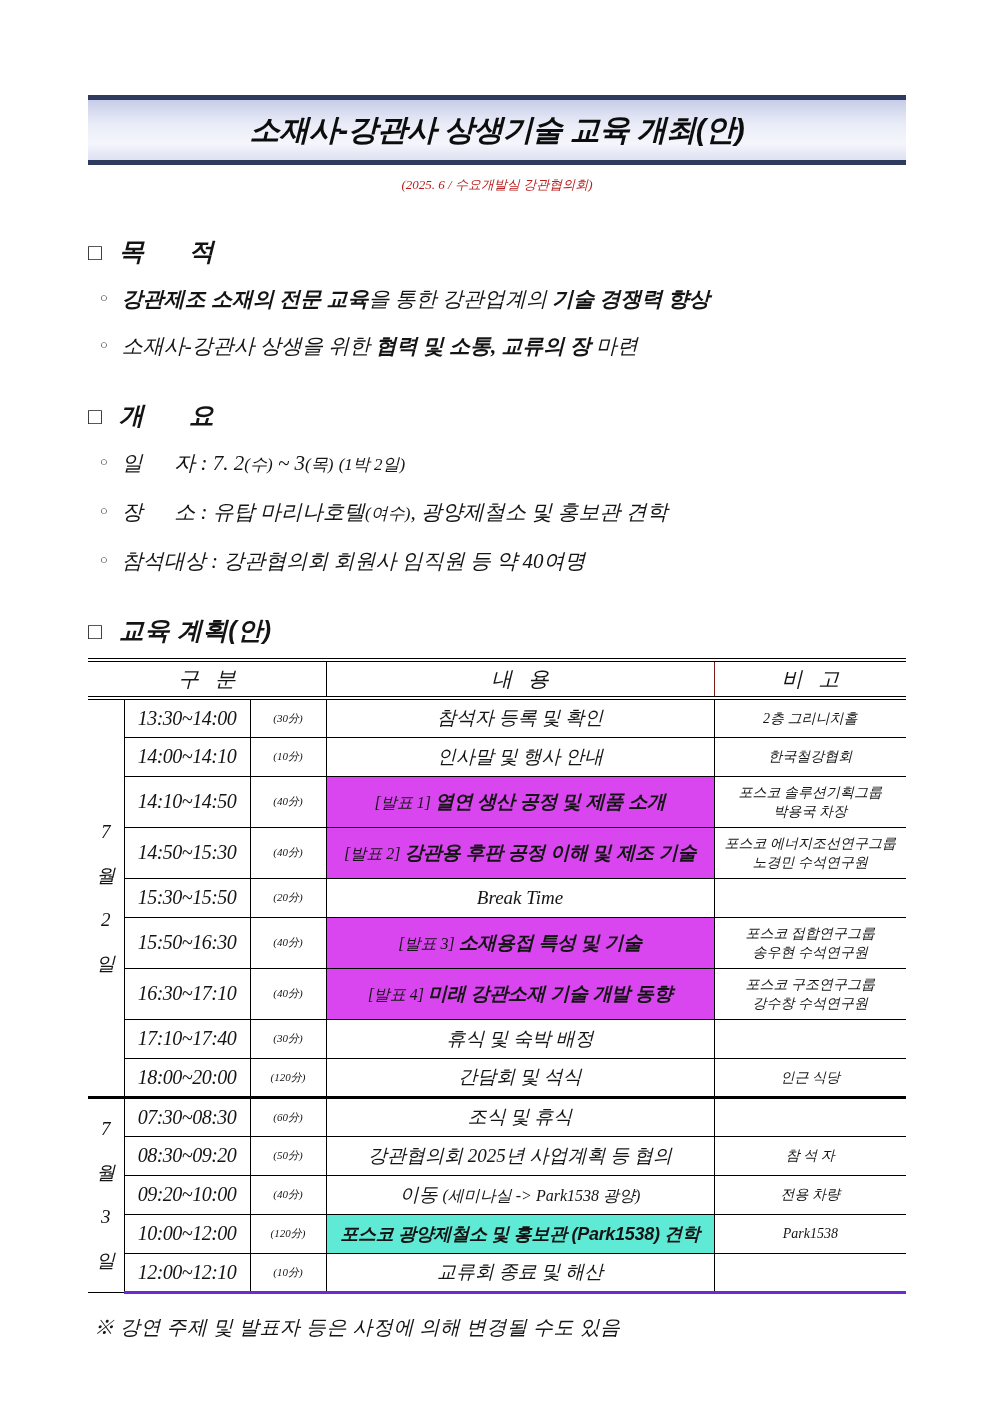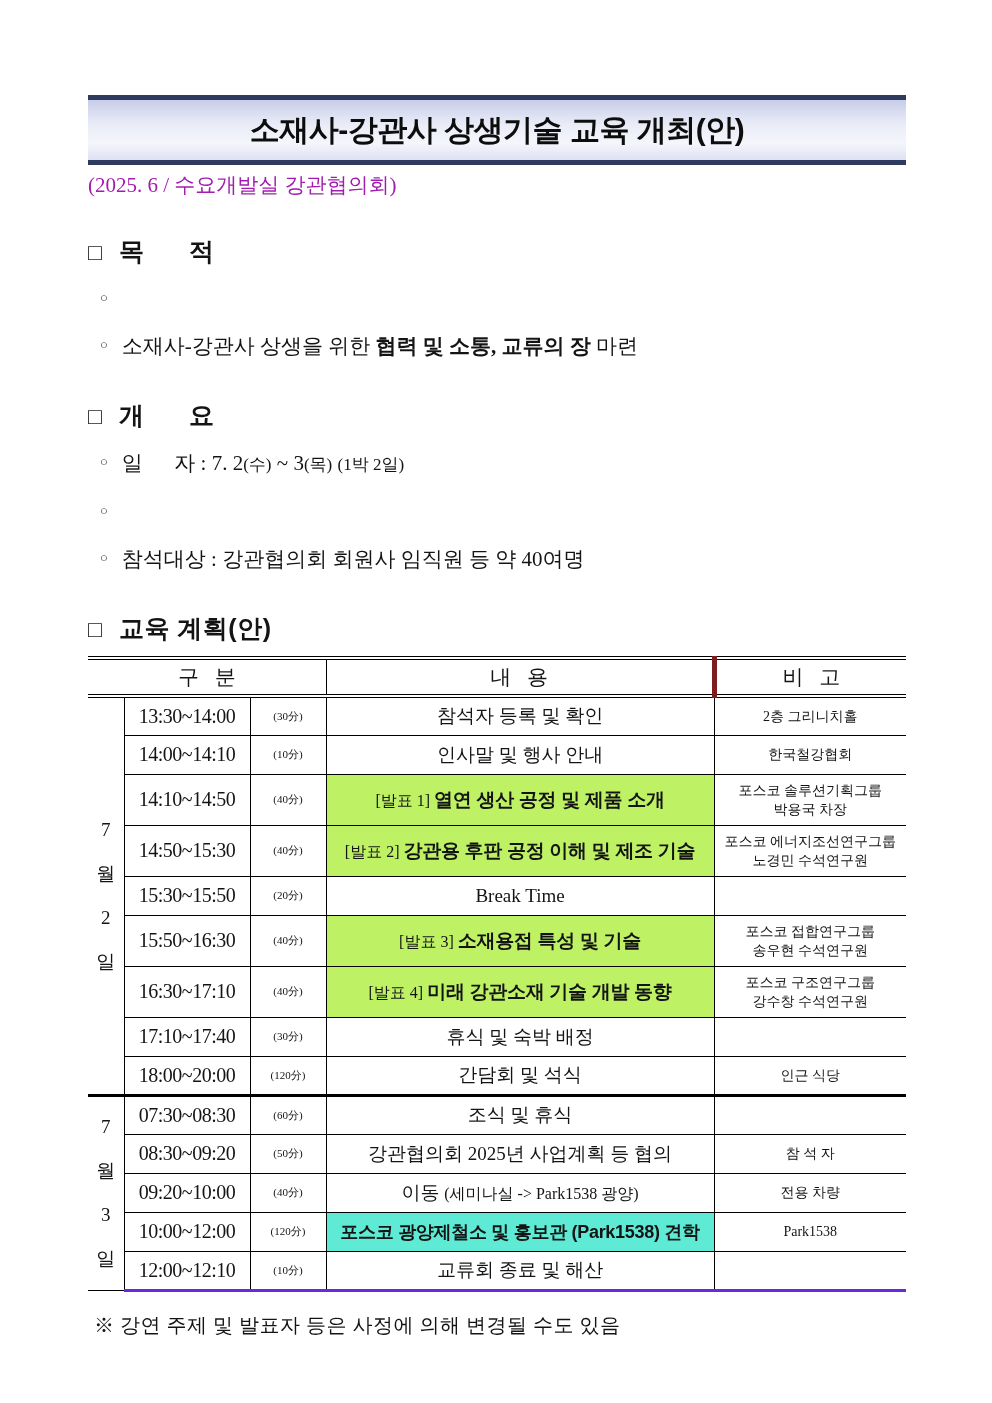--- a/index.html
+++ b/index.html
@@ -1,62 +1,62 @@
 <!DOCTYPE html>
 <html lang="ko"><head>
 <meta charset="utf-8">
 <style>
   html,body{margin:0;padding:0;background:#ffffff;}
   body{width:992px;height:1403px;font-family:"Liberation Serif","DejaVu Serif",serif;color:#141414;}
-  .page{position:relative;width:992px;height:1403px;overflow:hidden;background:#fff;}
+  .page{position:relative;width:992px;height:1403px;overflow:hidden;background:#fff;font-style:italic;}
   .content{position:absolute;left:88px;top:95px;width:818px;}
 
   
   .banner{height:60px;border-top:5px solid #2f3a5f;border-bottom:5px solid #2f3a5f;
     background:linear-gradient(180deg,#c7cde8 0%,#e9ecf7 40%,#f5f6fc 72%,#dde1f1 100%);
     display:flex;align-items:center;justify-content:center;}
   .banner-title{font-family:"Liberation Sans","DejaVu Sans",sans-serif;font-weight:bold;
     font-size:30px;letter-spacing:-0.5px;color:#0d0d0d;}
 
-  .meta{margin-top:8px;text-align:left;font-size:21px;line-height:24px;color:#a21caf;}
+  .meta{margin-top:8px;text-align:center;font-size:13px;line-height:24px;color:#b91c1c;}
 
   
   .sec{display:flex;align-items:center;gap:17px;margin-top:38px;}
   .sec .marker{font-size:23px;line-height:1;color:#222;font-weight:normal;transform:translateY(1px);}
   .sec .sec-title{font-family:"Liberation Sans","DejaVu Sans",sans-serif;font-weight:bold;
     font-size:25px;line-height:32px;white-space:pre;letter-spacing:0.5px;}
 
   
   .bullet-item{display:flex;gap:14px;margin-top:17px;margin-left:12px;font-size:21px;line-height:30px;white-space:pre-wrap;}
   .bullet-item .bullet{font-size:13px;line-height:30px;flex:0 0 auto;transform:translateY(-1px);}
   .b{font-weight:bold;}
   .sm{font-size:17px;}
 
   
   table.schedule{border-collapse:collapse;width:818px;table-layout:fixed;margin-top:12px;}
   table.schedule th,table.schedule td{padding:0;vertical-align:middle;text-align:center;}
   thead th{border-top:4px double #000;border-bottom:4px double #000;height:34px;
     font-weight:normal;font-size:21px;white-space:pre;}
   thead th.h-div{border-right:1px solid #000;}
-  thead th.h-note{border-left:5px solid #7f1d1d;}
+  thead th.h-note{border-left:1px solid #7f1d1d;}
   tbody td{border:1px solid #000;font-size:19px;}
   tbody td.day{border-left:none;font-size:19px;line-height:44px;}
   tbody td.note{border-right:none;font-size:14px;line-height:19px;white-space:pre;margin-left:12px;}
   tbody tr.h-short{height:39px;}
   tbody tr.h-tall{height:51px;}
   tbody tr.group-start td{border-top:3px solid #000;}
   tbody tr:last-child td{border-bottom:3px solid #6d28d9;}
   td.time{font-size:20px;letter-spacing:-0.5px;}
   td.dur{font-size:11px;}
   td.cont{white-space:nowrap;}
   td.cont .prefix{font-size:16px;}
   td.cont .ptitle{font-family:"Liberation Sans","DejaVu Sans",sans-serif;font-weight:bold;font-size:19px;letter-spacing:-0.3px;}
   td.cont.bg-orange .ptitle{font-size:18px;}
   td.cont .small{font-size:16px;}
-  td.cont.bg-green{background:#bef264;}
+  td.cont.bg-green{background:#d946ef;}
   td.cont.bg-orange{background:#5eead4;}
 
   .footnote{margin-top:20px;margin-left:6px;font-size:20px;letter-spacing:0.5px;}
 </style>
 </head>
 <body>
 
 <div class="page">
   <div class="content">
 
@@ -64,31 +64,31 @@
       <span class="banner-title">소재사-강관사 상생기술 교육 개최(안)</span>
     </div>
 
     <div class="meta">(2025. 6 / 수요개발실 강관협의회)</div>
 
     <div class="sec">
       <span class="marker">□</span>
       <span class="sec-title">목      적</span>
     </div>
     <div id="purpose-list">
-        <div class="bullet-item"><span class="bullet">○</span></div>
+        <div class="bullet-item"><span class="bullet">○</span><span><span class="b">강관제조 소재의 전문 교육</span><span>을 통한 강관업계의 </span><span class="b">기술 경쟁력 향상</span></span></div>
         <div class="bullet-item"><span class="bullet">○</span><span><span>소재사-강관사 상생을 위한 </span><span class="b">협력 및 소통, 교류의 장</span><span> 마련</span></span></div>
       </div>
 
     <div class="sec">
       <span class="marker">□</span>
       <span class="sec-title">개      요</span>
     </div>
     <div id="overview-list">
         <div class="bullet-item"><span class="bullet">○</span><span><span>일      자 : 7. 2</span><span class="sm">(수)</span><span> ~ 3</span><span class="sm">(목)</span><span> </span><span class="sm">(1박 2일)</span></span></div>
-        <div class="bullet-item"><span class="bullet">○</span></div>
+        <div class="bullet-item"><span class="bullet">○</span><span><span>장      소 : 유탑 마리나호텔</span><span class="sm">(여수)</span><span>, 광양제철소 및 홍보관 견학</span></span></div>
         <div class="bullet-item"><span class="bullet">○</span><span><span>참석대상 : 강관협의회 회원사 임직원 등 약 40여명</span></span></div>
       </div>
 
     <div class="sec">
       <span class="marker">□</span>
       <span class="sec-title">교육 계획(안)</span>
     </div>
 
     <table class="schedule">
       <colgroup>

